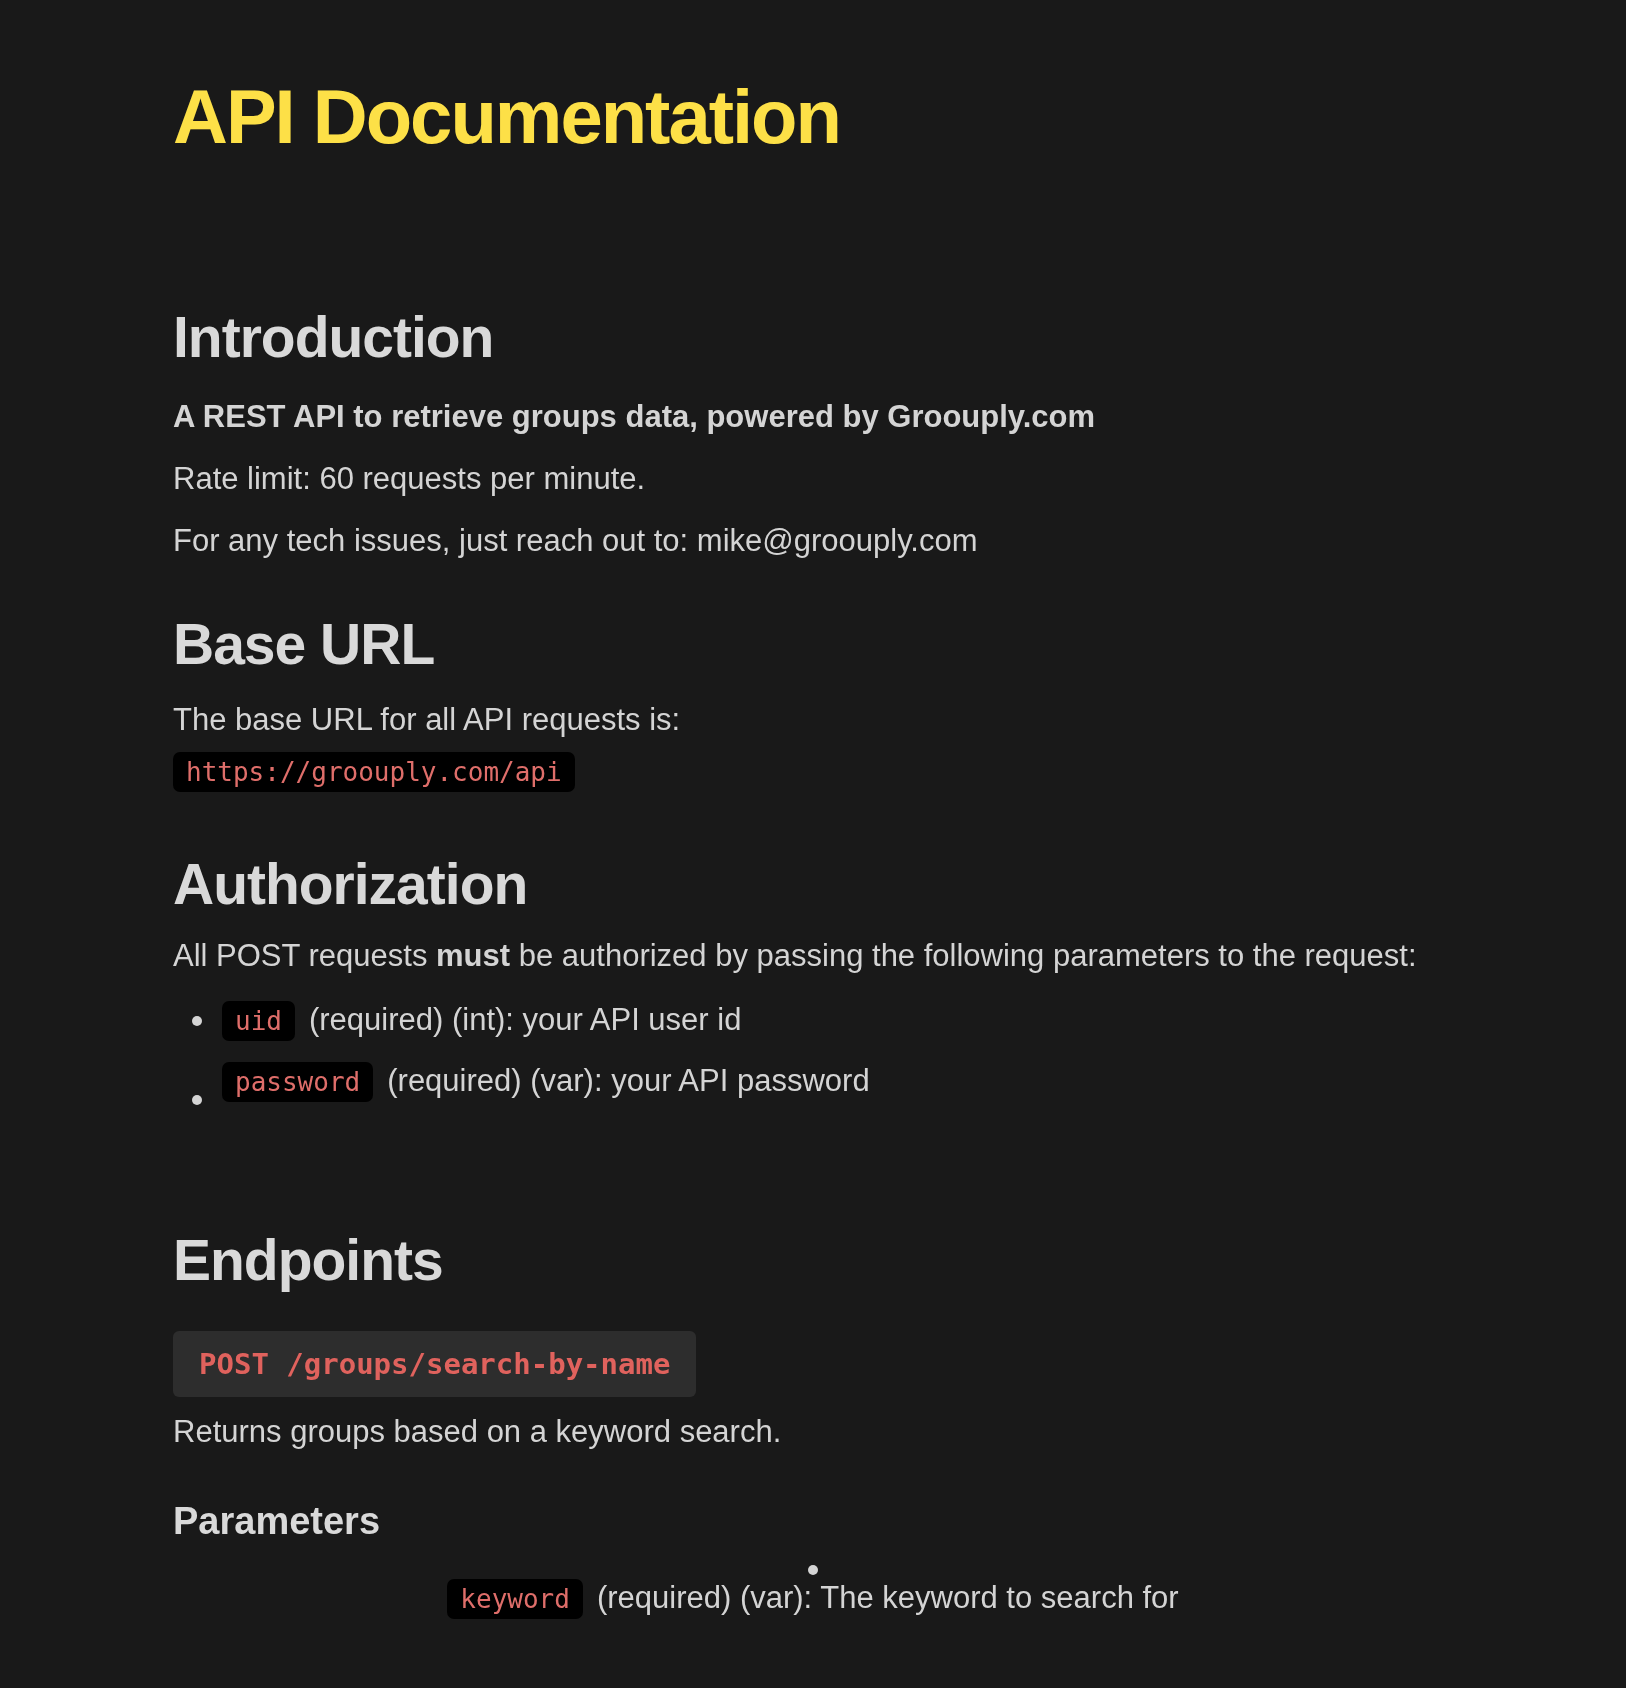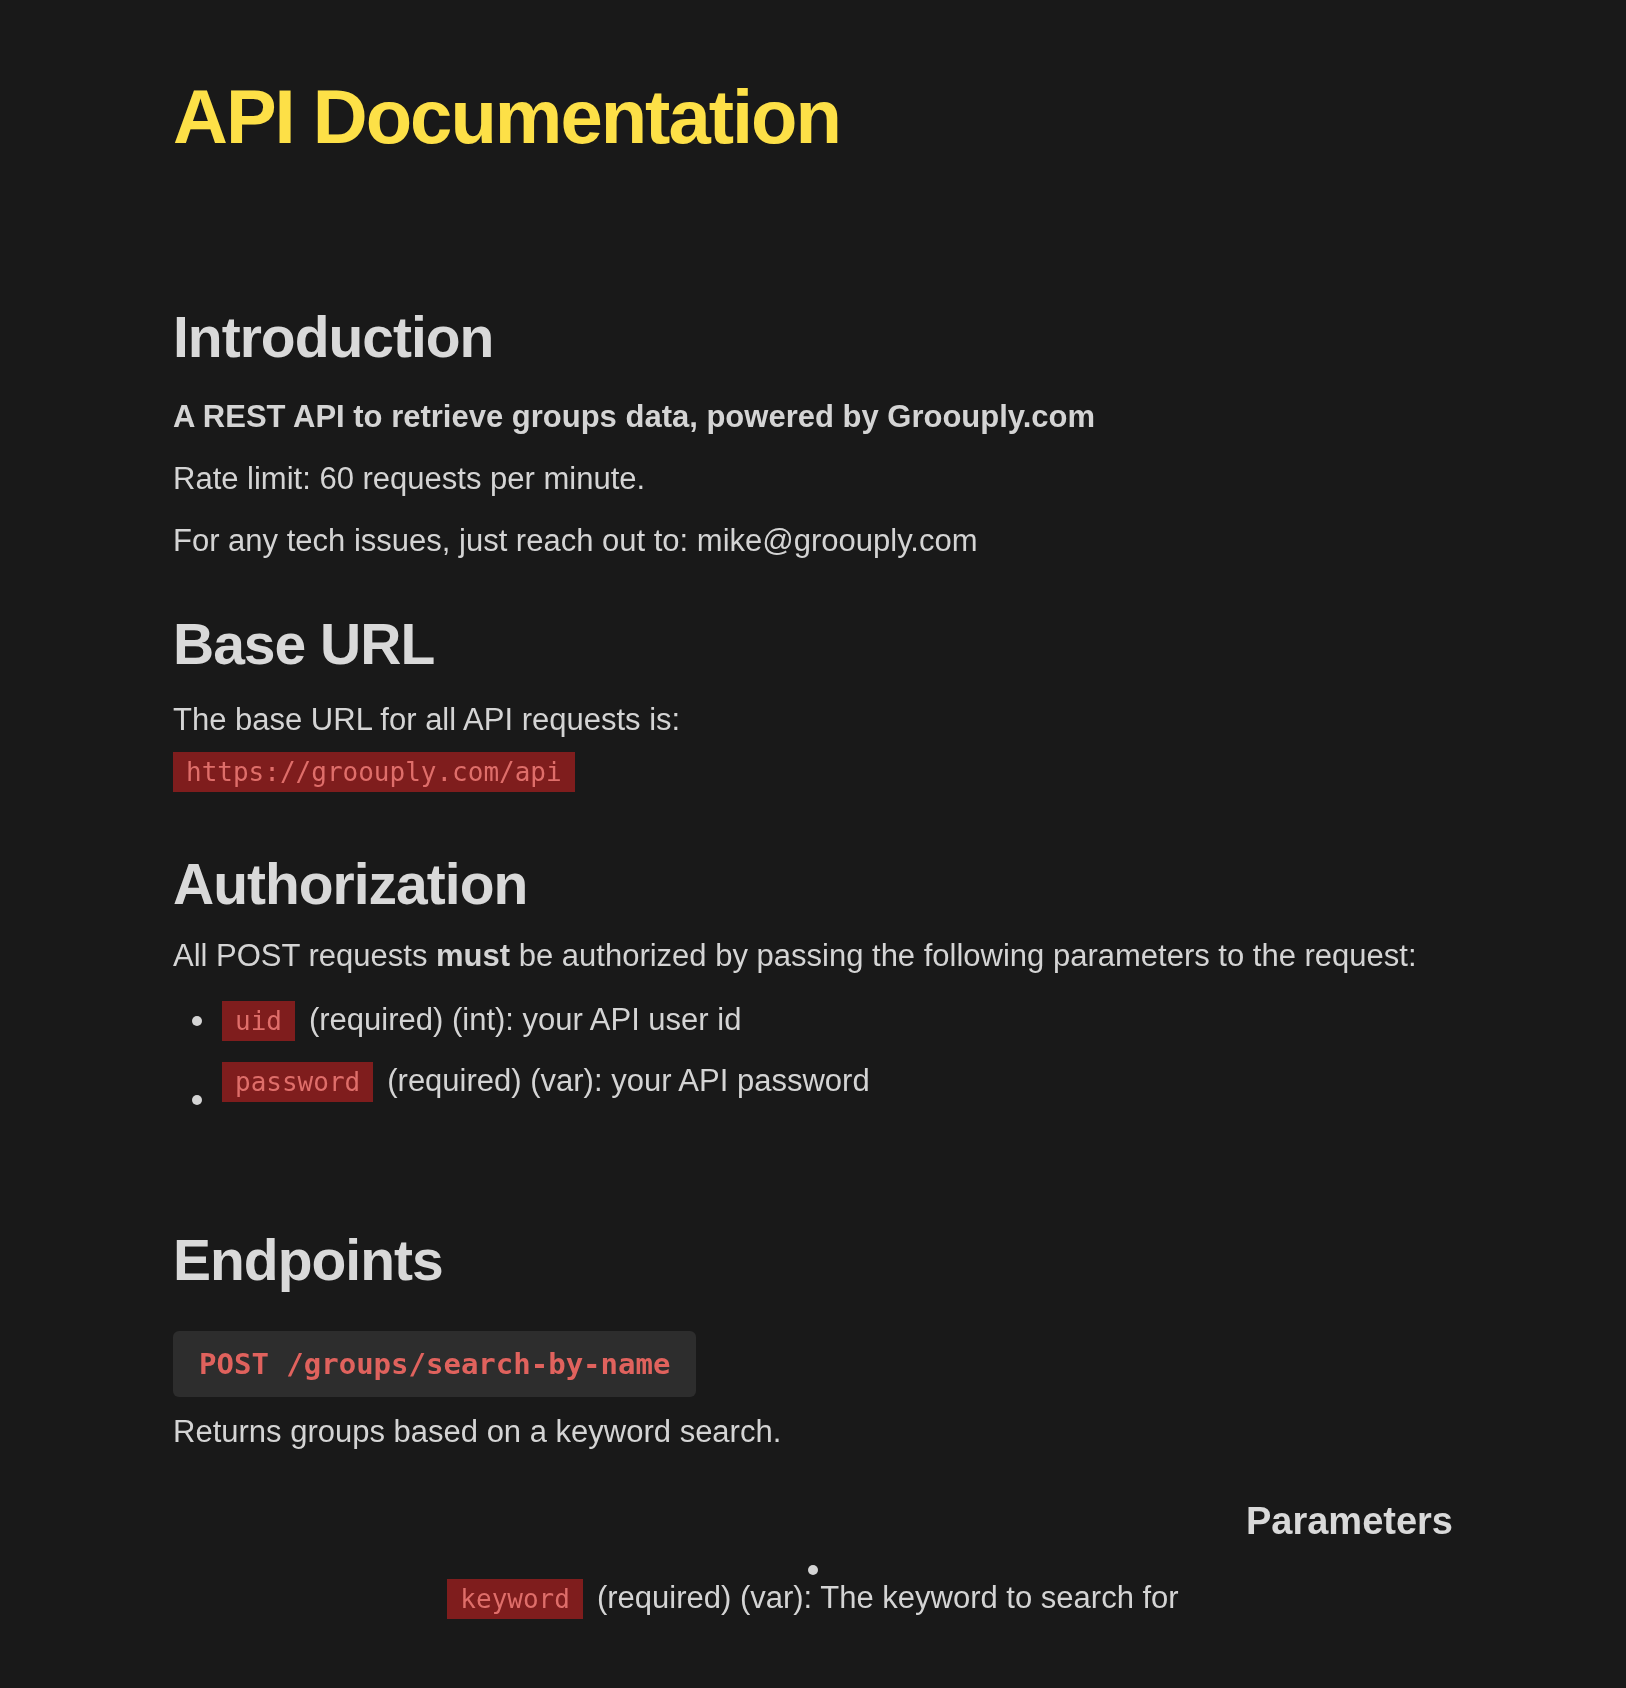--- a/index.html
+++ b/index.html
@@ -26,35 +26,34 @@
     line-height: 70px;
     font-weight: 700;
     letter-spacing: -1px;
     color: #d9d9d9;
   }
   .h3 {
     font-size: 38px;
     line-height: 48px;
     font-weight: 700;
     color: #d9d9d9;
-    text-align: right;
   }
   .body {
     font-size: 31px;
     line-height: 46px;
     color: #d4d4d4;
   }
   .bold { font-weight: 700; }
 
   .code-chip {
     font-family: "DejaVu Sans Mono", monospace;
     font-size: 26px;
     color: #df6e6a;
-    background: #7f1d1d;
-    border-radius: 0;
+    background: #000000;
+    border-radius: 7px;
     padding: 5px 13px;
     white-space: nowrap;
   }
   .code-block {
     display: inline-block;
     margin-top: 14px;
   }
   .endpoint-chip {
     display: inline-block;
     margin-top: 36px;

